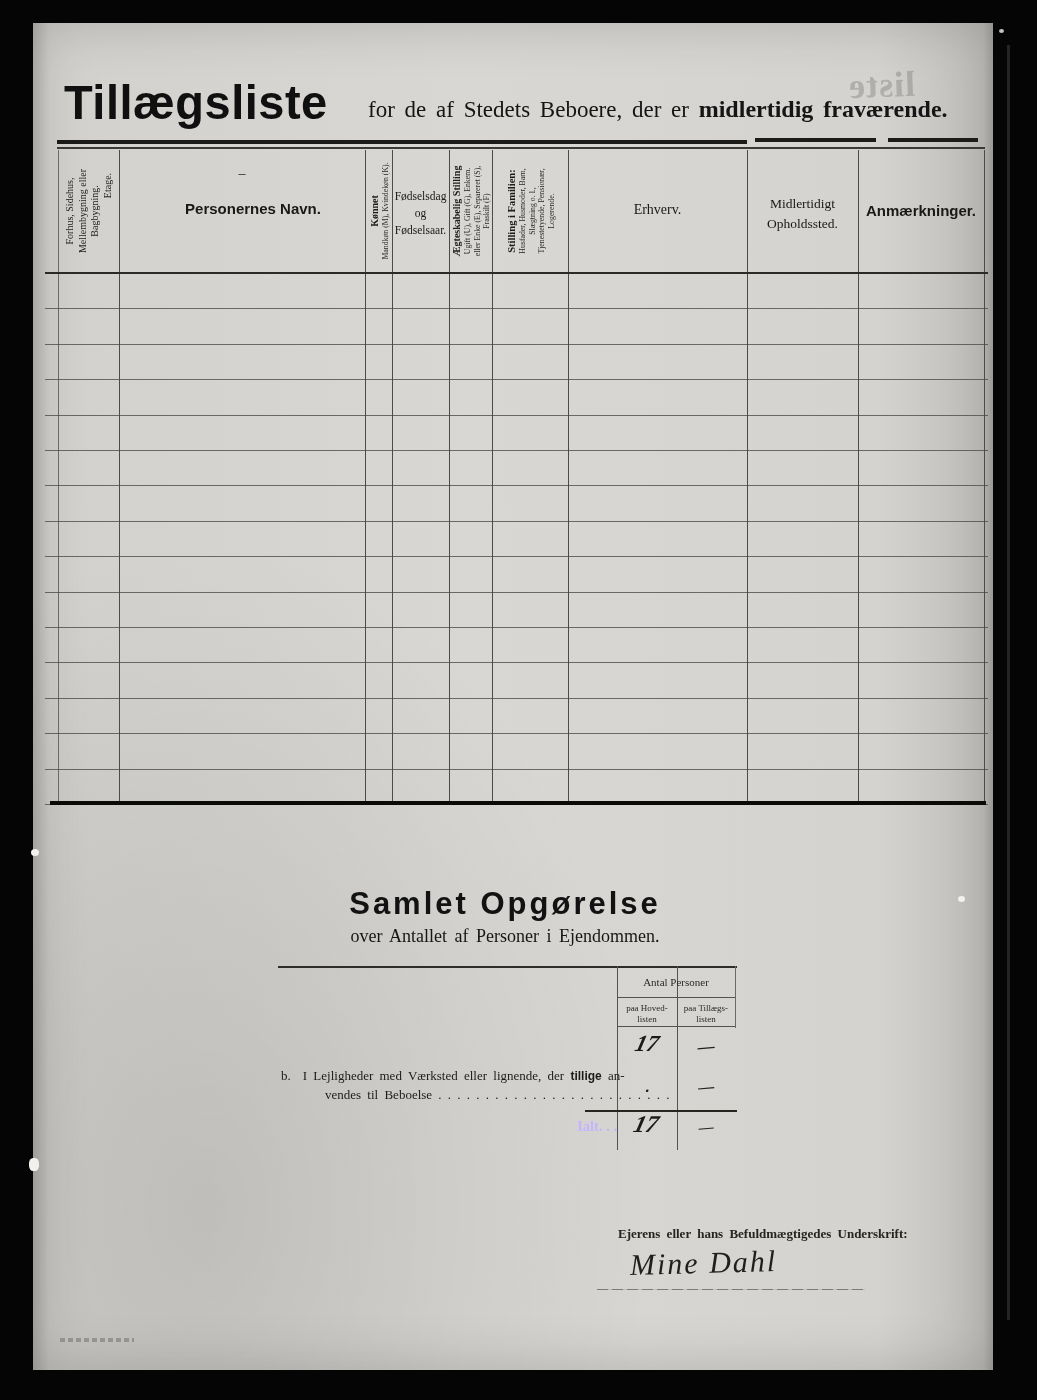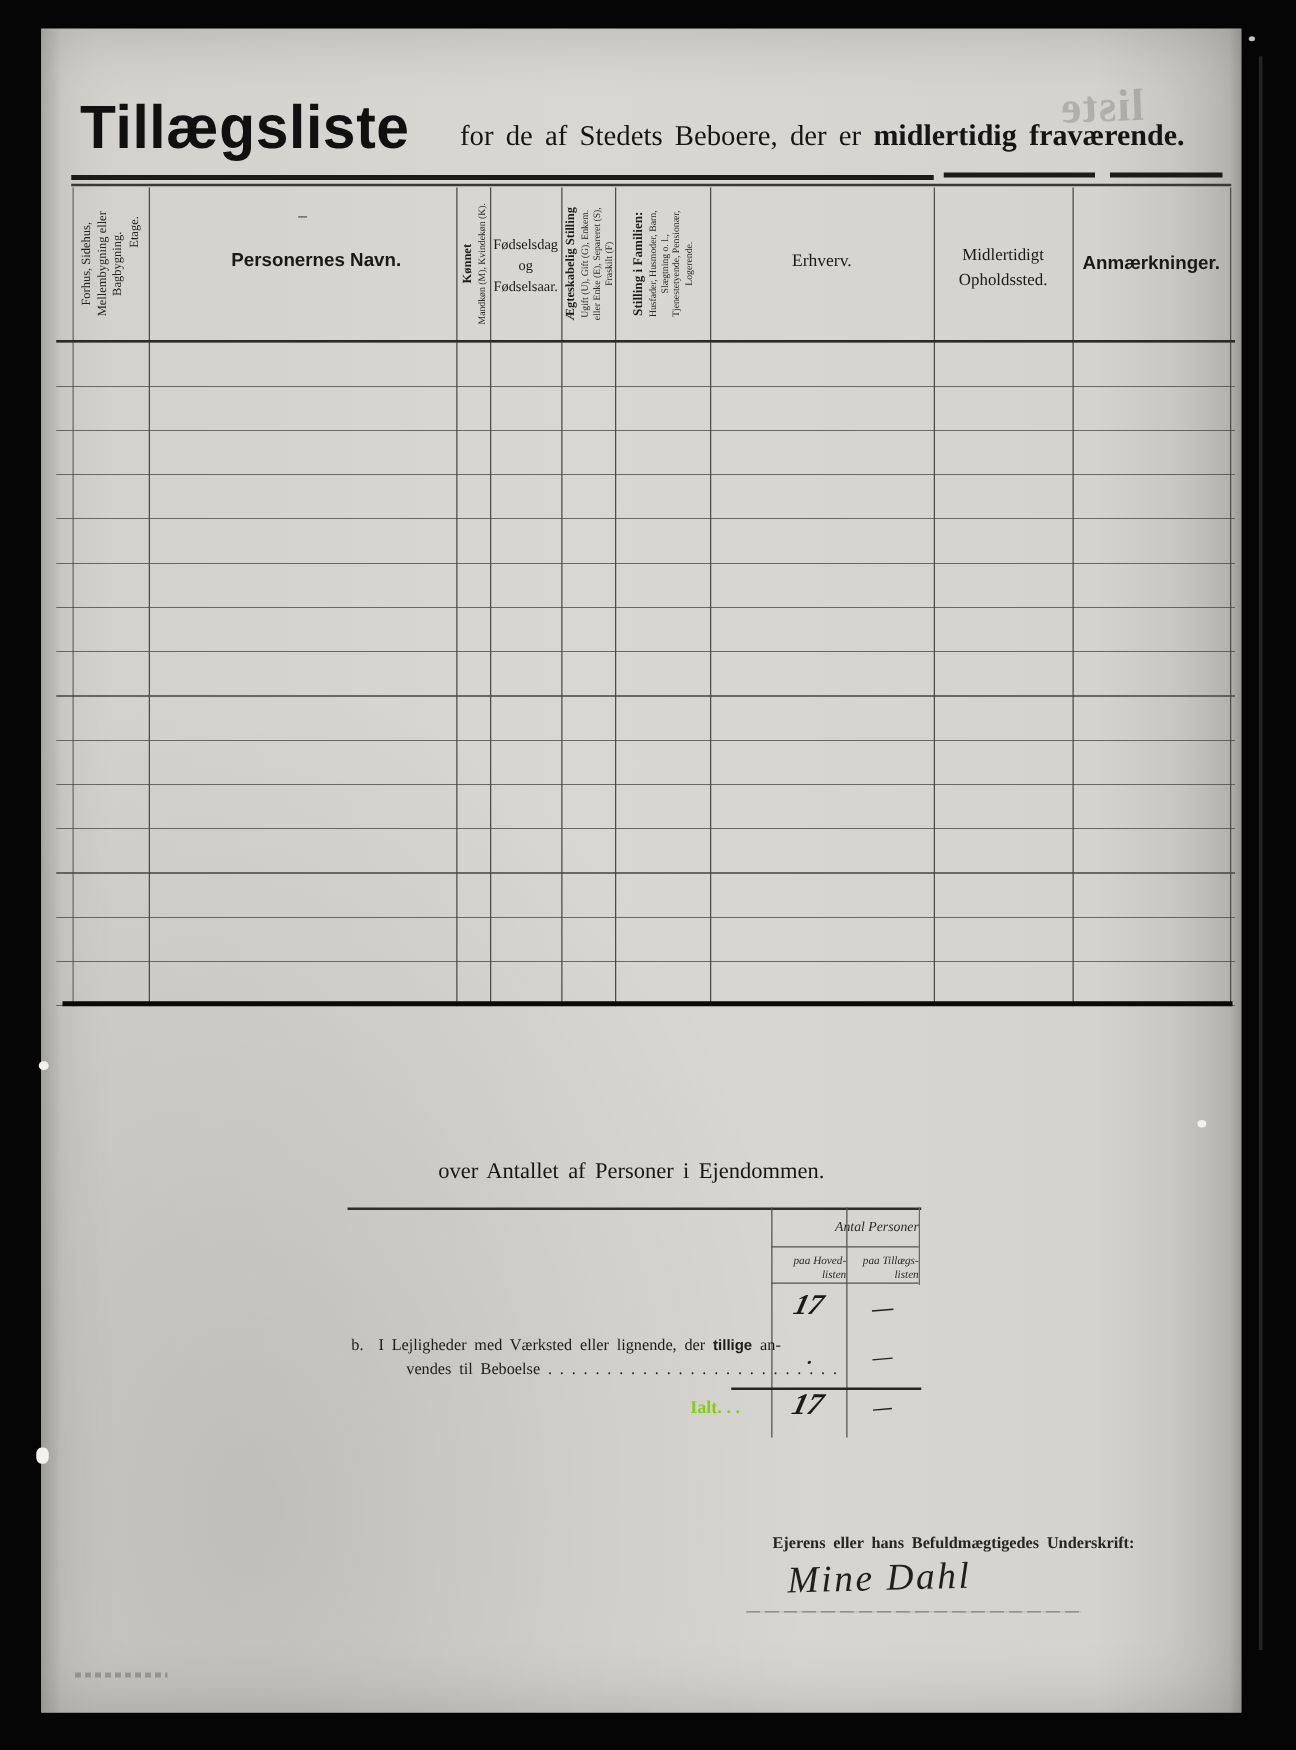--- a/index.html
+++ b/index.html
@@ -28,21 +28,21 @@
   .rot .l{font-size:10px;line-height:12.5px;color:#23221f;}
   .rot .l.top{text-align:right;padding-right:4px;}
   .rot .main{font-size:10.5px;font-weight:bold;line-height:13px;color:#1d1c1a;}
   .rot .sub{font-size:7.8px;line-height:9.5px;color:#2a2926;}
   .colhead{position:absolute;text-align:center;color:#1a1918;}
   .sansbold{font-family:"Liberation Sans",sans-serif;font-weight:bold;}
   
   .sum-head{font-family:"Liberation Sans",sans-serif;font-weight:bold;font-size:31px;
             letter-spacing:3px;color:#121212;text-align:center;}
   .sum-sub{font-size:18px;text-align:center;word-spacing:3px;color:#161616;}
-  .tinyc{font-size:9px;line-height:11px;text-align:right;color:#2a2a28;font-style:italic;}
+  .tinyc{font-size:9px;line-height:11px;text-align:center;color:#2a2a28;}
   .sumrow{font-size:13px;word-spacing:3px;color:#1d1c1a;white-space:nowrap;}
   .sumrow b{font-family:"Liberation Sans",sans-serif;font-size:12px;}
   .hand{font-family:"Liberation Serif",serif;font-style:italic;font-weight:bold;
         display:inline-block;transform:skewX(-14deg);color:#1a1a18;}
   .handdash{display:inline-block;transform:rotate(-5deg);font-weight:bold;color:#22211f;}
   .speck{position:absolute;border-radius:50%;background:#f2f1ee;}
   .ghost{position:absolute;transform:scaleX(-1) rotate(2deg);font-weight:bold;font-size:36px;
          color:rgba(105,104,100,0.33);letter-spacing:1px;}
   .sig{font-style:italic;font-size:30px;letter-spacing:2px;color:#201f1d;transform:rotate(-1.5deg);}
   .sigline{position:absolute;height:1px;
@@ -134,20 +134,21 @@
     <div class="colhead" style="left:510px;top:52px;width:179px;font-size:14px;">Erhverv.</div>
 
     <div class="colhead" style="left:689px;top:44px;width:111px;font-size:13.5px;line-height:20px;">
       <div>Midlertidigt</div>
       <div>Opholdssted.</div>
     </div>
 
     <div class="colhead sansbold" style="left:800px;top:52px;width:126px;font-size:15px;">Anmærkninger.</div>
   </div>
 
+  <div class="abs sum-head" style="left:255px;top:886px;width:500px;">Samlet Opgørelse</div>
   <div class="abs sum-sub" style="left:255px;top:926px;width:500px;">over Antallet af Personer i Ejendommen.</div>
 
   <div class="abs" style="left:278px;top:966px;width:459px;height:2px;background:#2e2d2a;"></div>
 
   <div class="abs" style="left:617px;top:966px;width:1px;height:184px;background:#54524e;"></div>
   <div class="abs" style="left:677px;top:966px;width:1px;height:184px;background:#54524e;"></div>
   <div class="abs" style="left:735px;top:966px;width:1px;height:62px;background:#6b6965;"></div>
   <div class="abs tinyc" style="left:617px;top:977px;width:118px;font-size:11px;">Antal Personer</div>
   <div class="abs" style="left:617px;top:997px;width:118px;height:1px;background:#54524e;"></div>
   <div class="abs tinyc" style="left:617px;top:1003px;width:60px;">
@@ -166,21 +167,21 @@
   <div class="abs sumrow" style="left:281px;top:1068px;">
     <span style="margin-right:12px;">b.</span><span>I Lejligheder med Værksted eller lignende, der </span><b>tillige</b><span> an-</span>
   </div>
   <div class="abs sumrow" style="left:325px;top:1087px;">
     <span>vendes til Beboelse </span><span>. . . . . . . . . . . . . . . . . . . . . . . . .</span>
   </div>
   <div class="abs hand" style="left:617px;top:1082px;width:60px;text-align:center;font-size:16px;">·</div>
   <div class="abs handdash" style="left:677px;top:1078px;width:58px;text-align:center;font-size:16px;">—</div>
 
   <div class="abs" style="left:585px;top:1110px;width:152px;height:2px;background:#26251f;"></div>
-  <div class="abs" style="left:502px;top:1118px;width:90px;text-align:right;font-size:14.5px;font-weight:bold;color:#84cc16;">Ialt. . .</div>
+  <div class="abs" style="left:527px;top:1118px;width:90px;text-align:right;font-size:14.5px;font-weight:bold;color:#c4b5fd;">Ialt. . .</div>
   <div class="abs hand" style="left:615px;top:1111px;width:62px;text-align:center;font-size:24px;">17</div>
   <div class="abs handdash" style="left:677px;top:1119px;width:58px;text-align:center;font-size:15px;">—</div>
 
   <div class="abs" style="left:618px;top:1226px;font-size:13px;font-weight:bold;word-spacing:3px;color:#26251f;">Ejerens eller hans Befuldmægtigedes Underskrift:</div>
   <div class="abs sig" style="left:630px;top:1246px;">Mine Dahl</div>
   <div class="sigline" style="left:597px;top:1289px;width:268px;"></div>
 
   <div class="printmark" style="left:60px;top:1338px;width:74px;"></div>
 
   <div class="speck" style="left:31px;top:849px;width:8px;height:7px;"></div>

